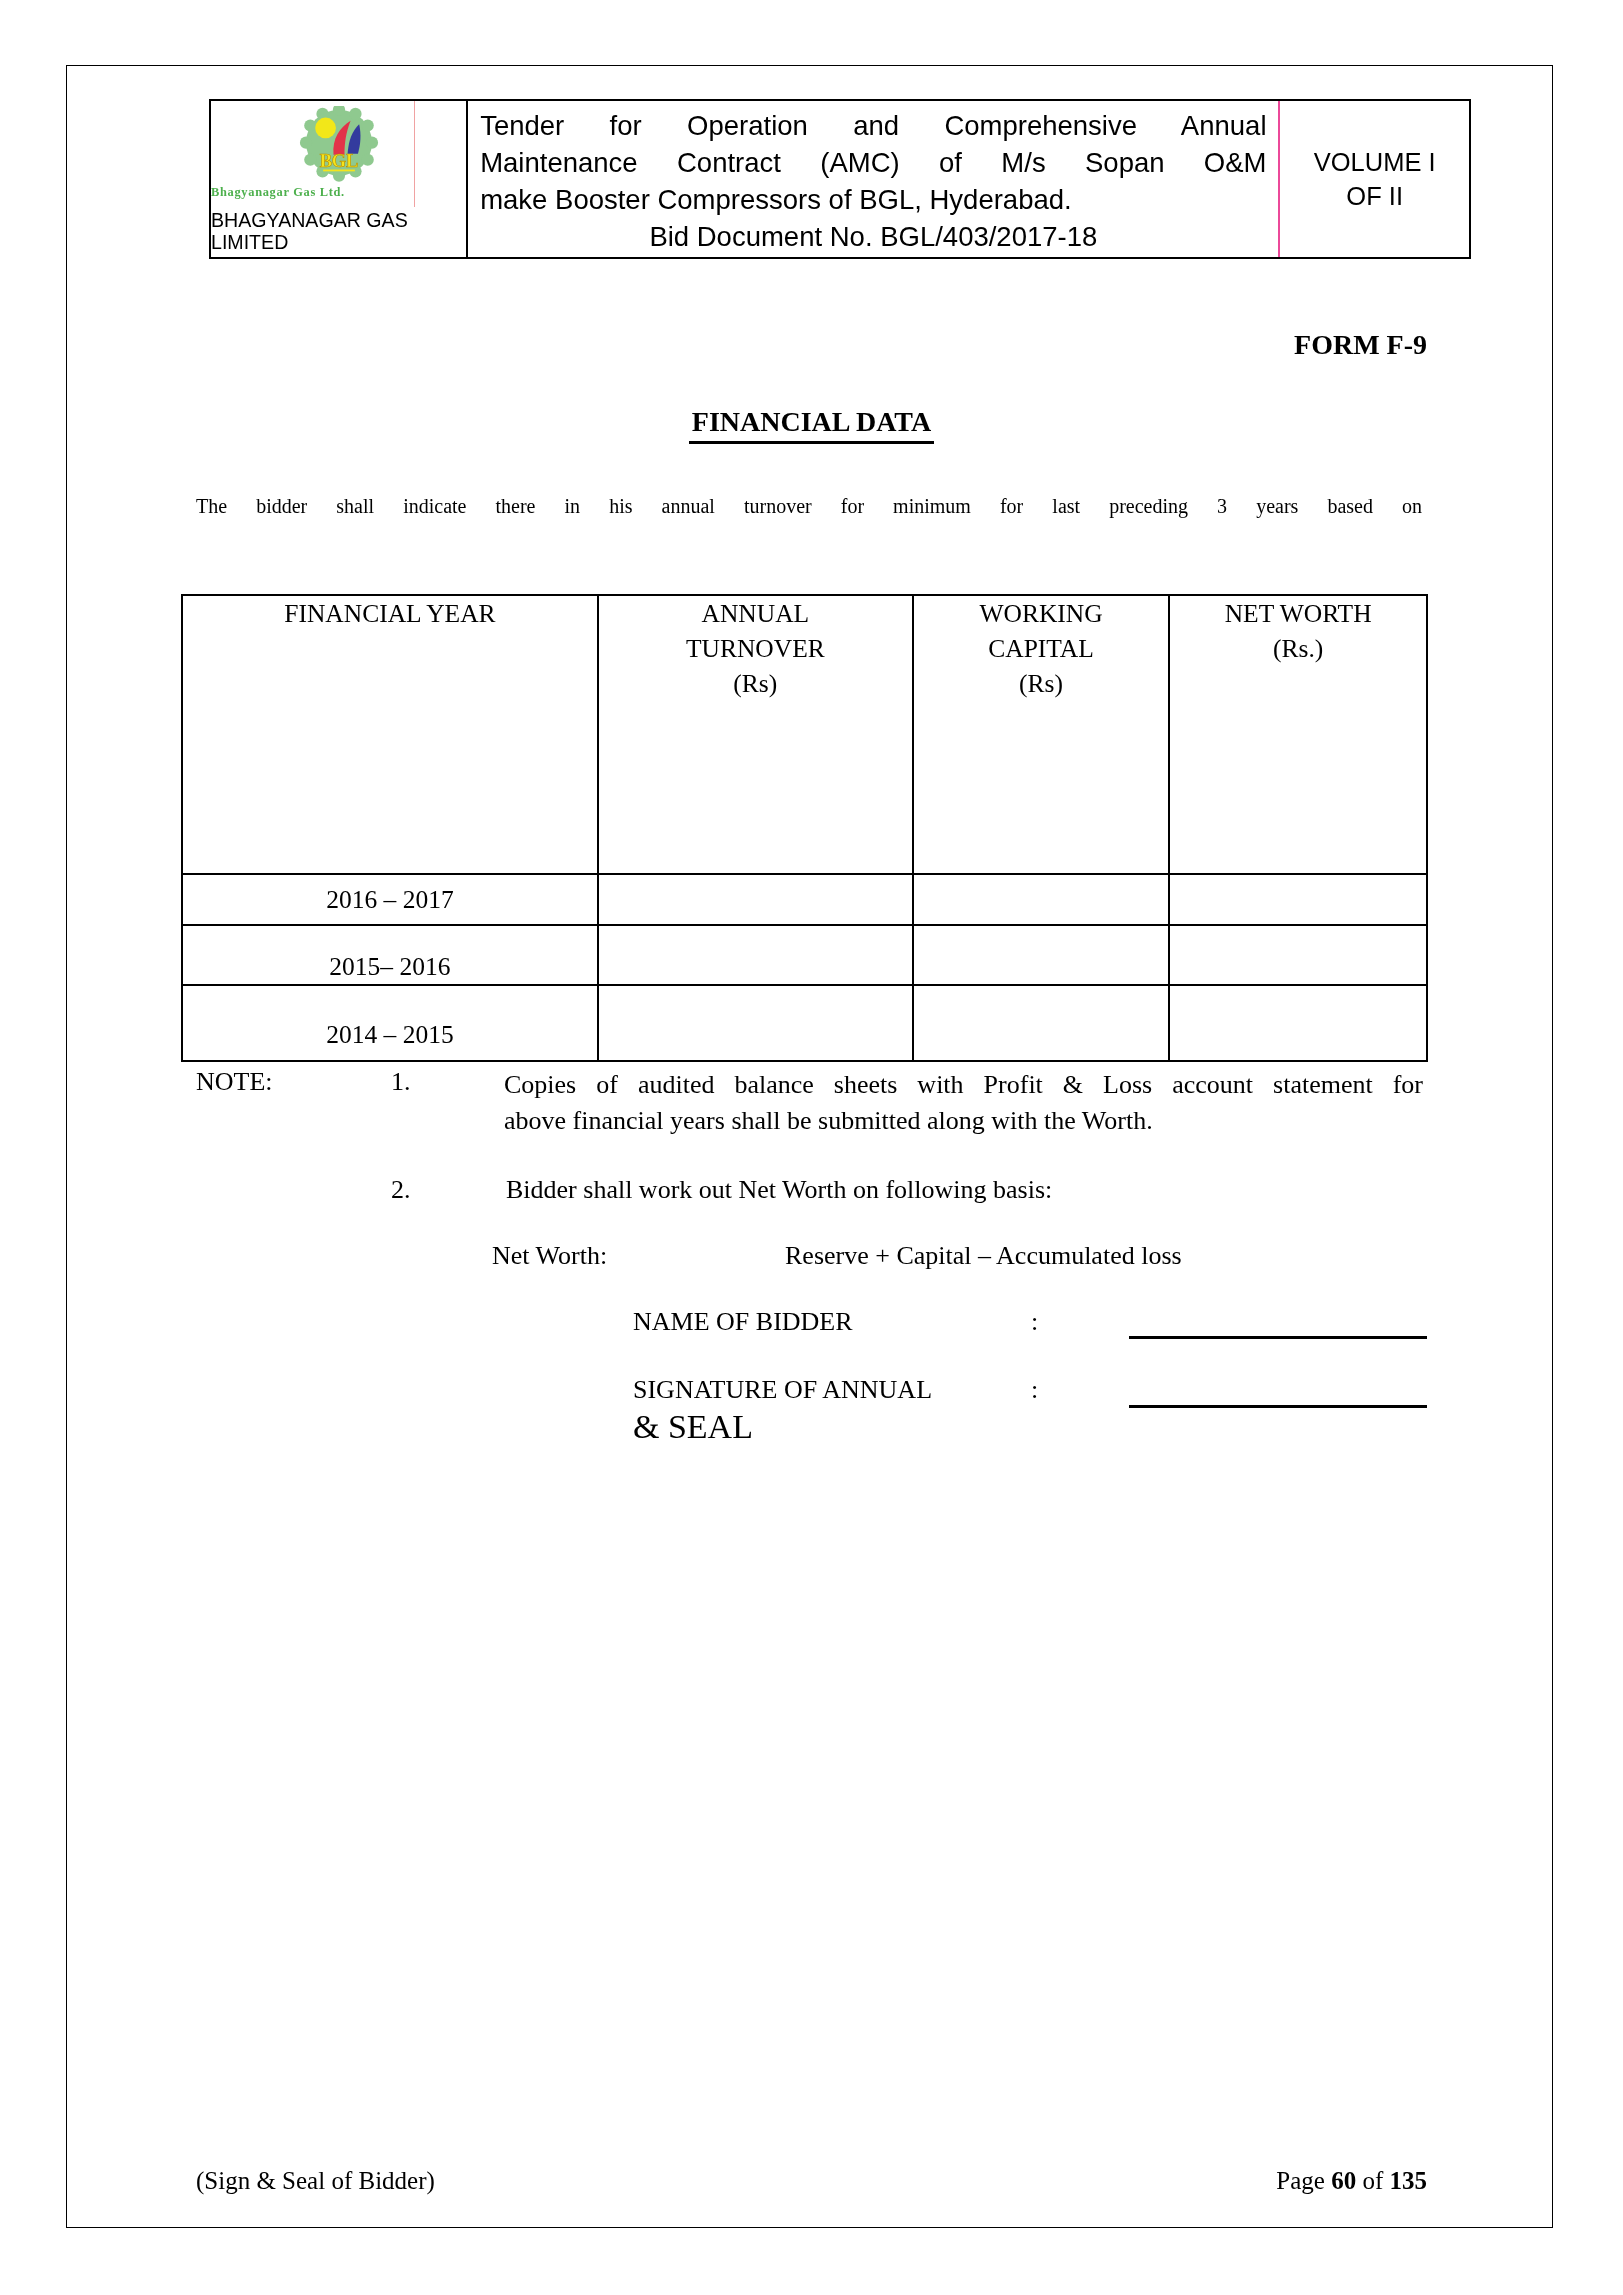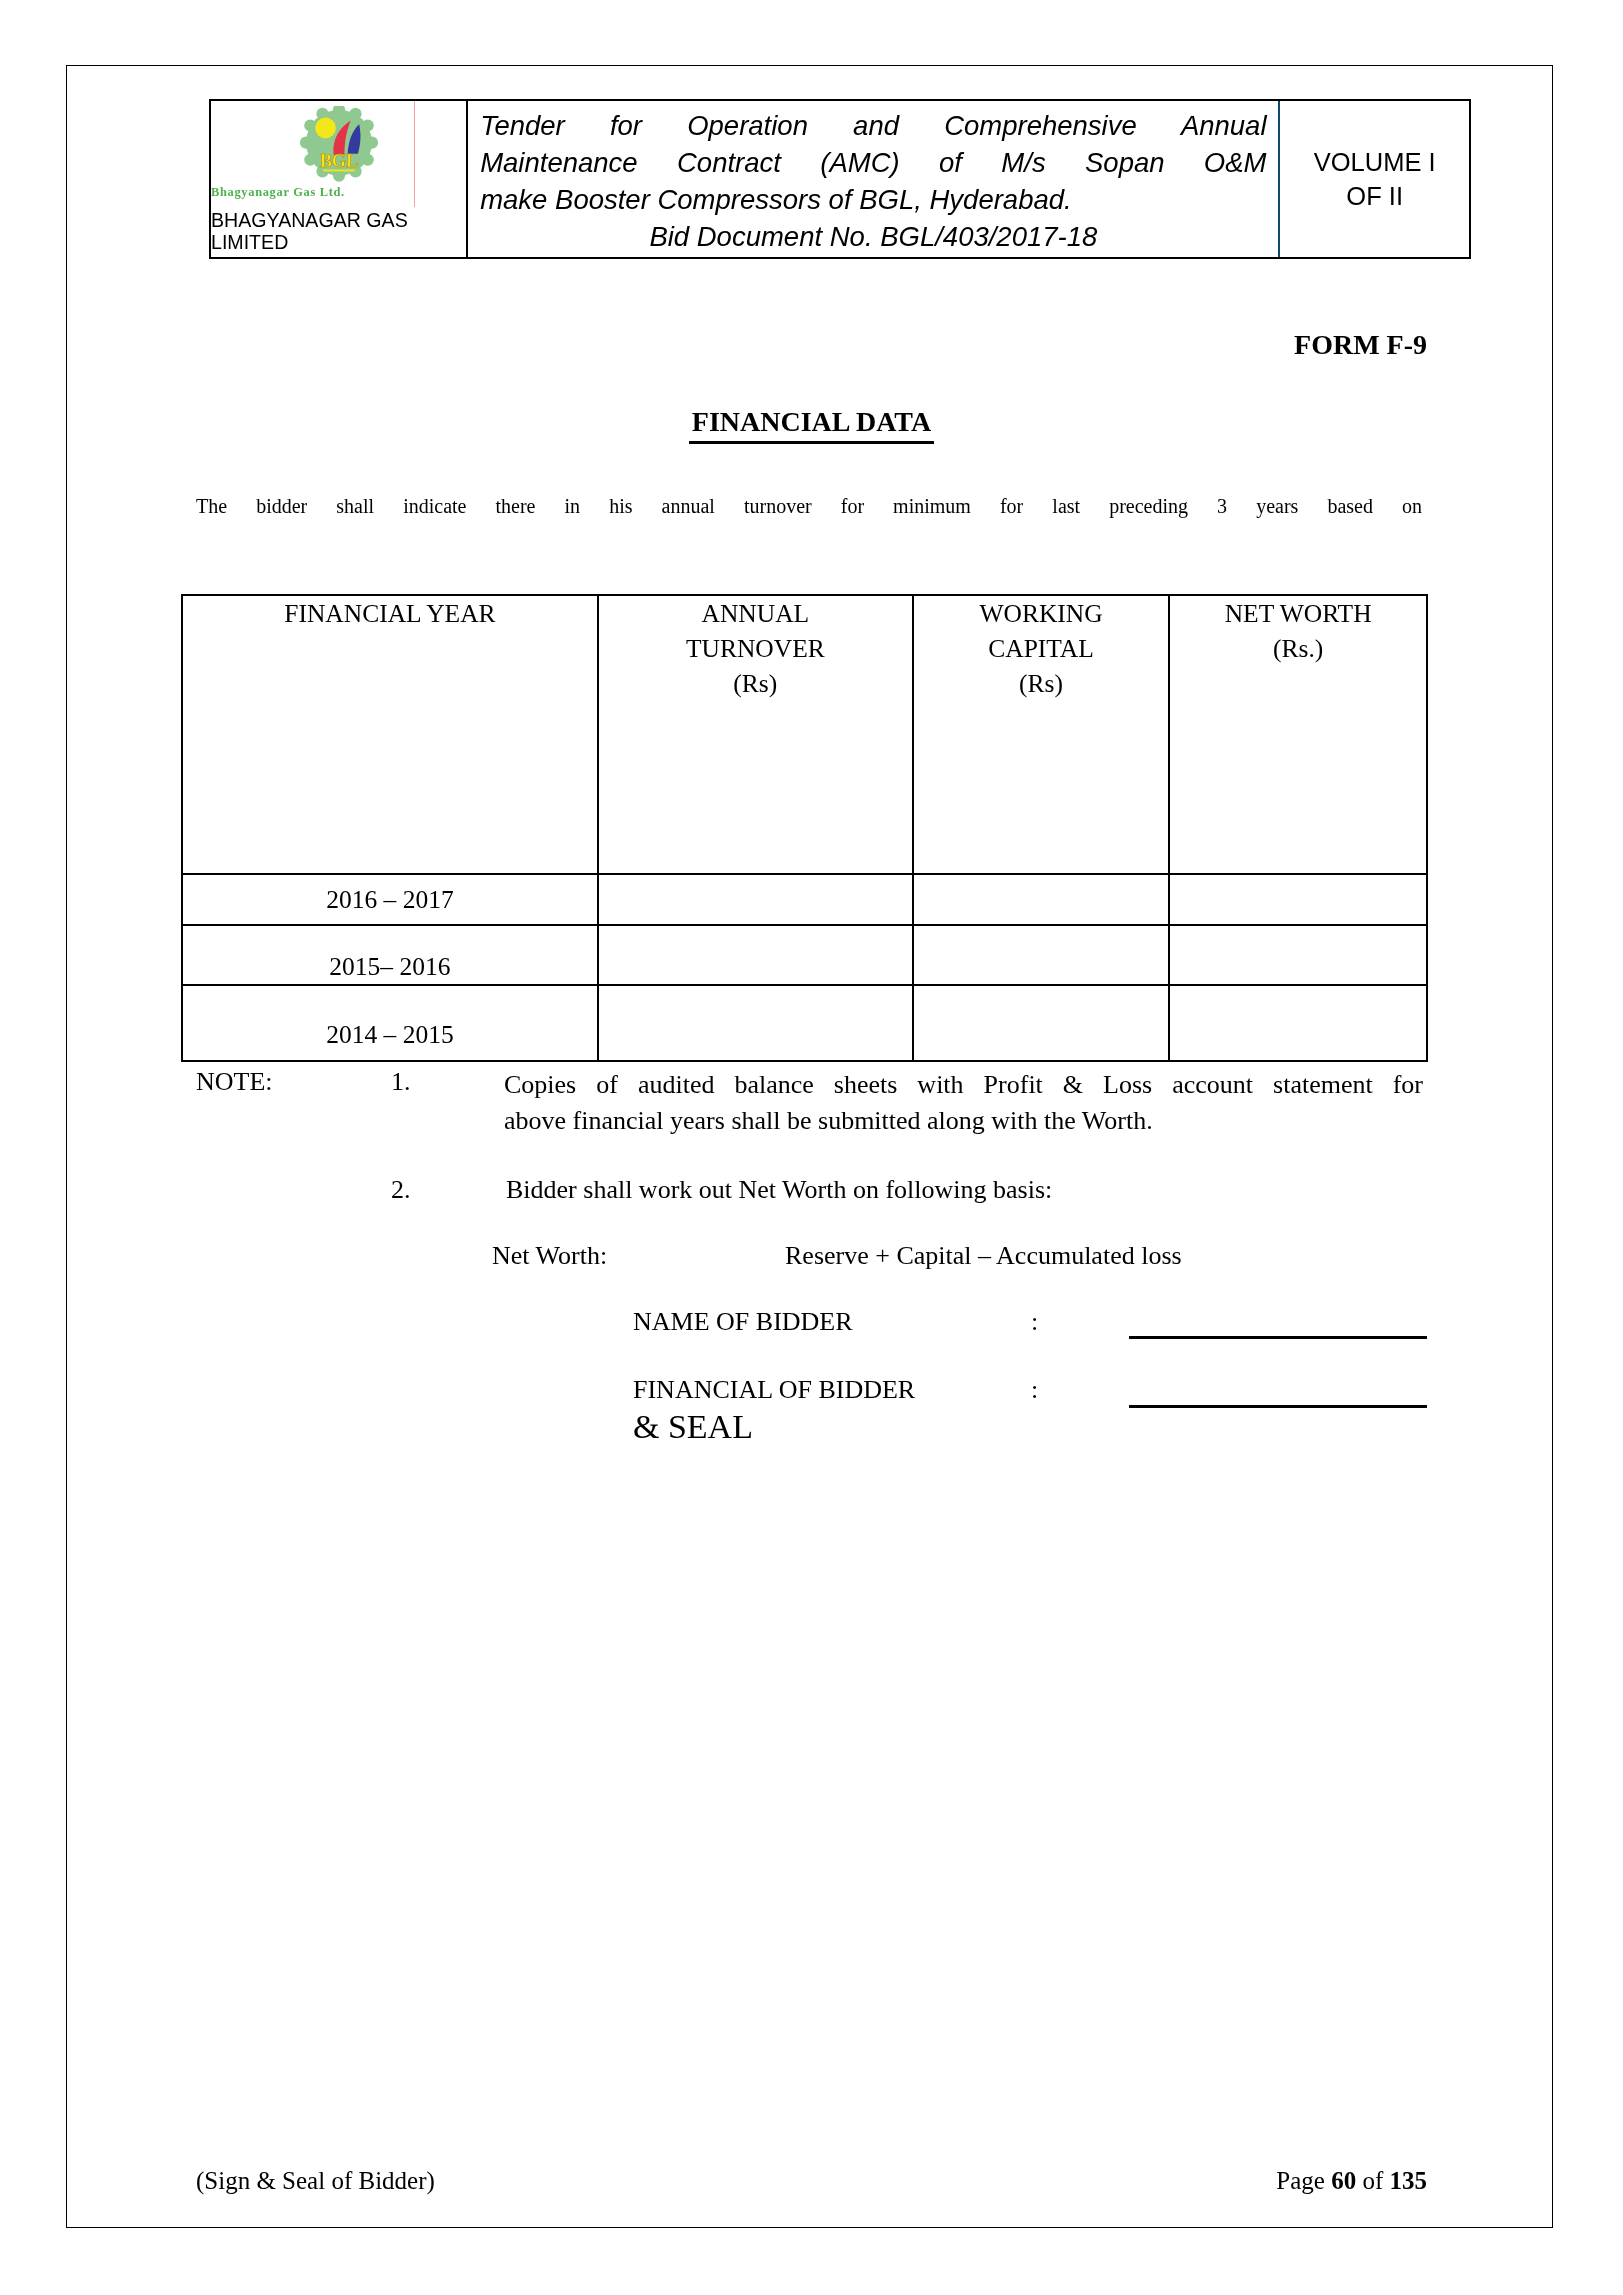--- a/index.html
+++ b/index.html
@@ -7,22 +7,22 @@
         font-family:"Liberation Serif", serif;color:#000;}
   .page-border{position:absolute;left:66px;top:65px;width:1485px;height:2161px;
                border:1.3px solid #000;}
 
   
   .header-table{position:absolute;left:209px;top:99px;width:1262px;height:160px;
                 border:2px solid #000;display:flex;box-sizing:border-box;
                 font-family:"Liberation Sans", sans-serif;}
   .hcell{box-sizing:border-box;position:relative;}
   .logo-cell{width:20.3%;}
-  .title-cell{flex:1;border-left:2px solid #000;border-right:2px solid #0c4a6e;
-              padding:5.9px 11.8px 0 11.8px;font-size:27.5px;line-height:37px;font-style:italic;}
+  .title-cell{flex:1;border-left:2px solid #000;border-right:2px solid #ec4899;
+              padding:5.9px 11.8px 0 11.8px;font-size:27.5px;line-height:37px;}
   .volume-cell{width:15.0%;display:flex;flex-direction:column;justify-content:center;
                align-items:center;font-size:25.5px;line-height:34px;}
   .t-line{width:100%;}
   .jline{text-align:justify;text-align-last:justify;}
   .cline{text-align:center;}
   .pink-line{position:absolute;left:203px;top:0;width:1.3px;height:106px;background:#f0a2a2;}
   .logo-svg{display:block;margin:4.6px auto 0 auto;}
   .logo-caption{font-family:"Liberation Serif", serif;font-weight:bold;font-size:12.4px;
                 line-height:13px;letter-spacing:0.7px;}
   .company-name{margin-top:10.5px;font-size:19.6px;line-height:22px;font-weight:normal;}
@@ -186,21 +186,21 @@
   </div>
   <div class="note-num2">2.</div>
   <div class="note-item2">Bidder shall work out Net Worth on following basis:</div>
   <div class="nw-label">Net Worth:</div>
   <div class="nw-formula">Reserve + Capital – Accumulated loss</div>
 
   <div class="sig-name-label">NAME OF BIDDER</div>
   <div class="sig-name-colon">:</div>
   <div class="sig-name-line"></div>
 
-  <div class="sig-sig-label">FINANCIAL OF BIDDER</div>
+  <div class="sig-sig-label">SIGNATURE OF ANNUAL</div>
   <div class="sig-sig-colon">:</div>
   <div class="sig-sig-line"></div>
   <div class="sig-seal">&amp; SEAL</div>
 
   <div class="footer-left">(Sign &amp; Seal of Bidder)</div>
   <div class="footer-right"><span>Page </span><b>60</b><span> of </span><b>135</b></div>
 
 </div>
 
 

